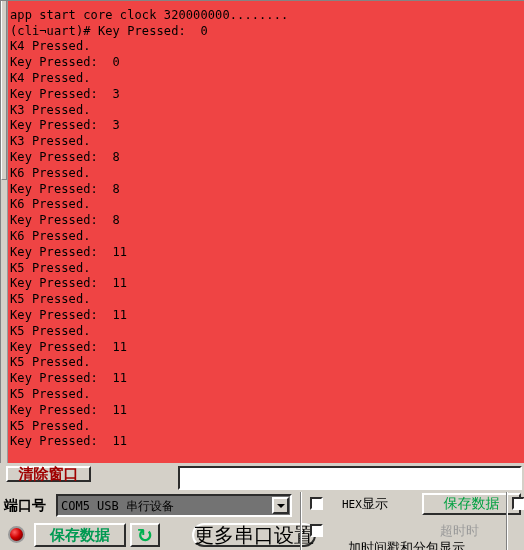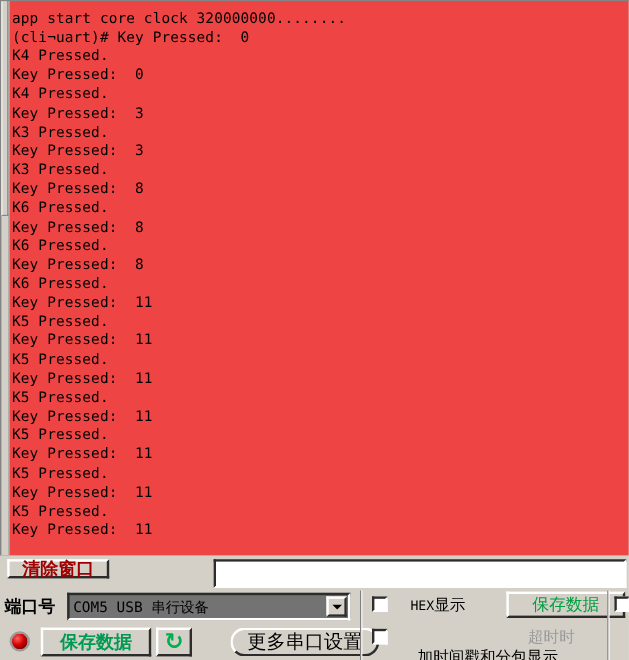--- a/index.html
+++ b/index.html
@@ -239,21 +239,21 @@
     font-family: "DejaVu Sans", sans-serif;
     font-size: 19px;
     font-weight: bold;
     color: #00b050;
     line-height: 1;
   }
   .btn-moresettings {
     position: absolute;
     left: 192px; top: 2px;
     width: 124px; height: 24px;
-    font-size: 16px;
+    font-size: 20px;
     color: #000;
     border-radius: 12px;
   }
 
   
   .right-ctrls {
     position: absolute;
     left: 300px; top: 29px;
     width: 224px; height: 58px;
   }

